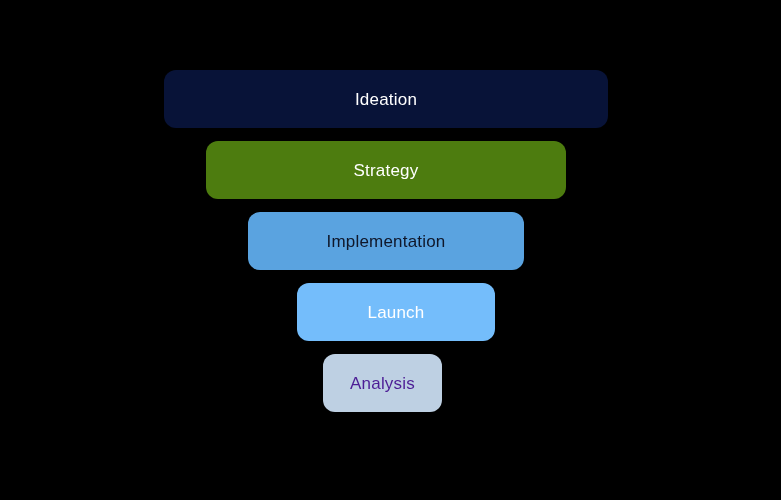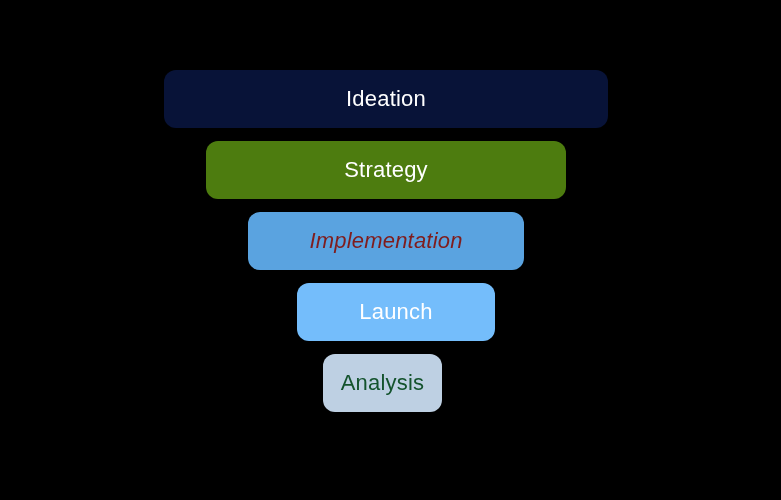--- a/index.html
+++ b/index.html
@@ -23,21 +23,21 @@
     position: absolute;
     display: flex;
     align-items: center;
     justify-content: center;
     border-radius: 12px;
     box-sizing: border-box;
   }
   .funnel-stage-label {
     color: #ffffff;
     font-family: "Liberation Sans", sans-serif;
-    font-size: 22px;
+    font-size: 17px;
     font-weight: 400;
     letter-spacing: 0.2px;
     line-height: 1;
     white-space: nowrap;
     -webkit-font-smoothing: antialiased;
   }
 </style>
 </head>
 <body style="background: rgb(0, 0, 0);">
 
@@ -45,25 +45,25 @@
 
   <div class="funnel-stage" style="left: 164px; top: 70px; width: 444px; height: 58px; background: rgb(8, 19, 56);">
     <span class="funnel-stage-label" style="color: rgb(255, 255, 255);">Ideation</span>
   </div>
 
   <div class="funnel-stage" style="left: 206px; top: 141px; width: 360px; height: 58px; background: #4d7c0f;">
     <span class="funnel-stage-label" style="color: rgb(255, 255, 255);">Strategy</span>
   </div>
 
   <div class="funnel-stage" style="left: 248px; top: 212px; width: 276px; height: 58px; background: rgb(90, 163, 224);">
-    <span class="funnel-stage-label" style="color: #7f1d1d; font-style: italic;">Implementation</span>
+    <span class="funnel-stage-label" style="color: #0f172a;">Implementation</span>
   </div>
 
   <div class="funnel-stage" style="left: 283px; top: 283px; width: 198px; height: 58px; background: rgb(116, 189, 251); margin-left: 14px;">
     <span class="funnel-stage-label" style="color: rgb(255, 255, 255);">Launch</span>
   </div>
 
   <div class="funnel-stage" style="left: 323px; top: 354px; width: 119px; height: 58px; background: rgb(190, 208, 227);">
-    <span class="funnel-stage-label" style="color: #14532d;">Analysis</span>
+    <span class="funnel-stage-label" style="color: #4c1d95;">Analysis</span>
   </div>
 
 
 </div>
 
 </body></html>

